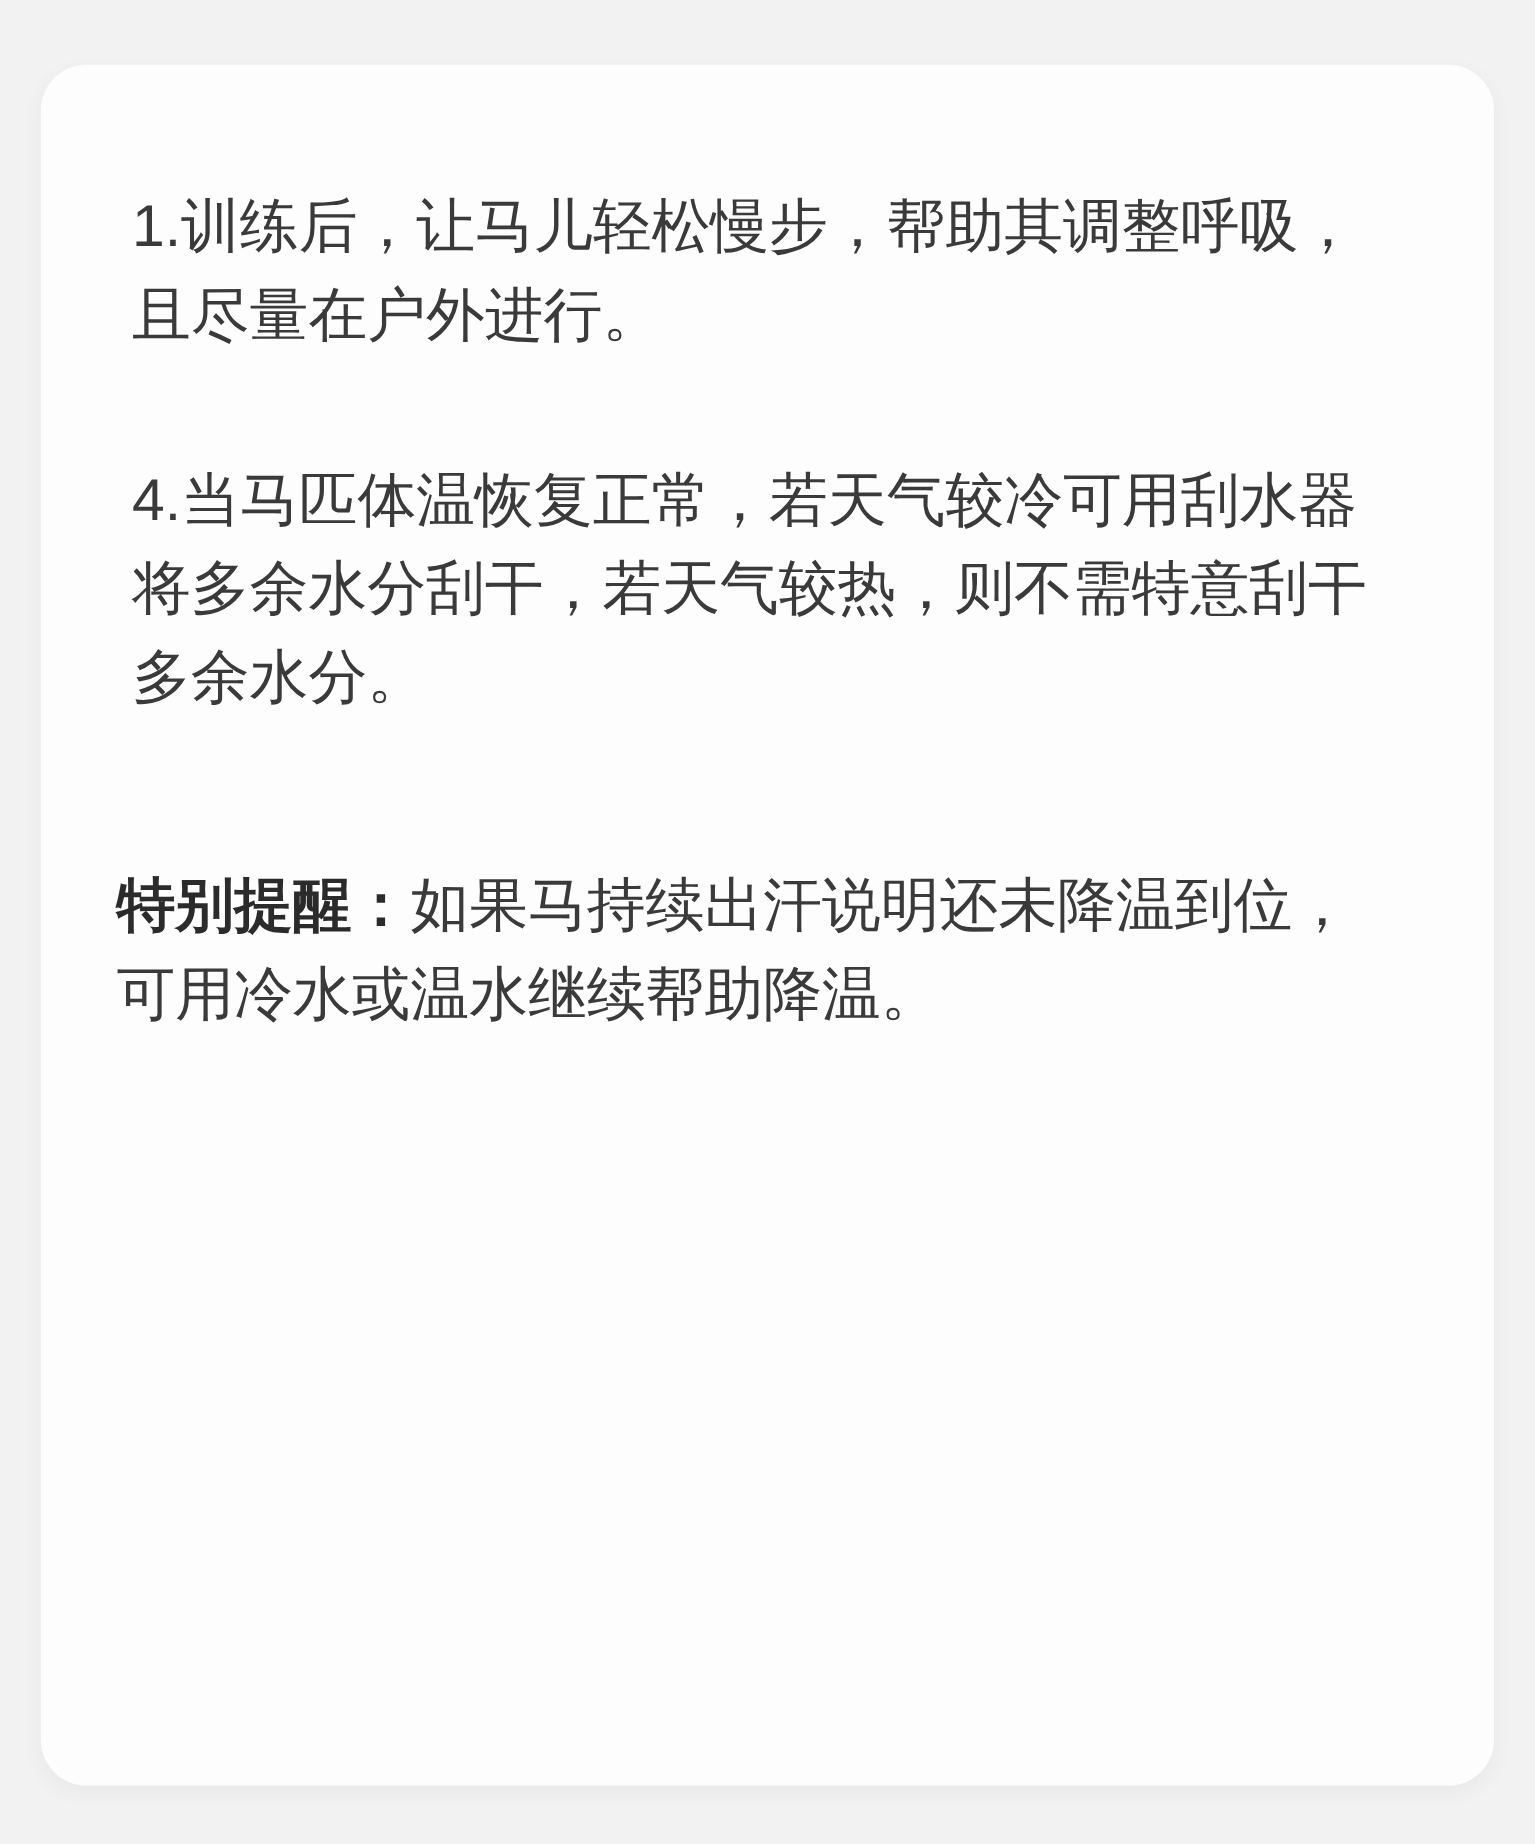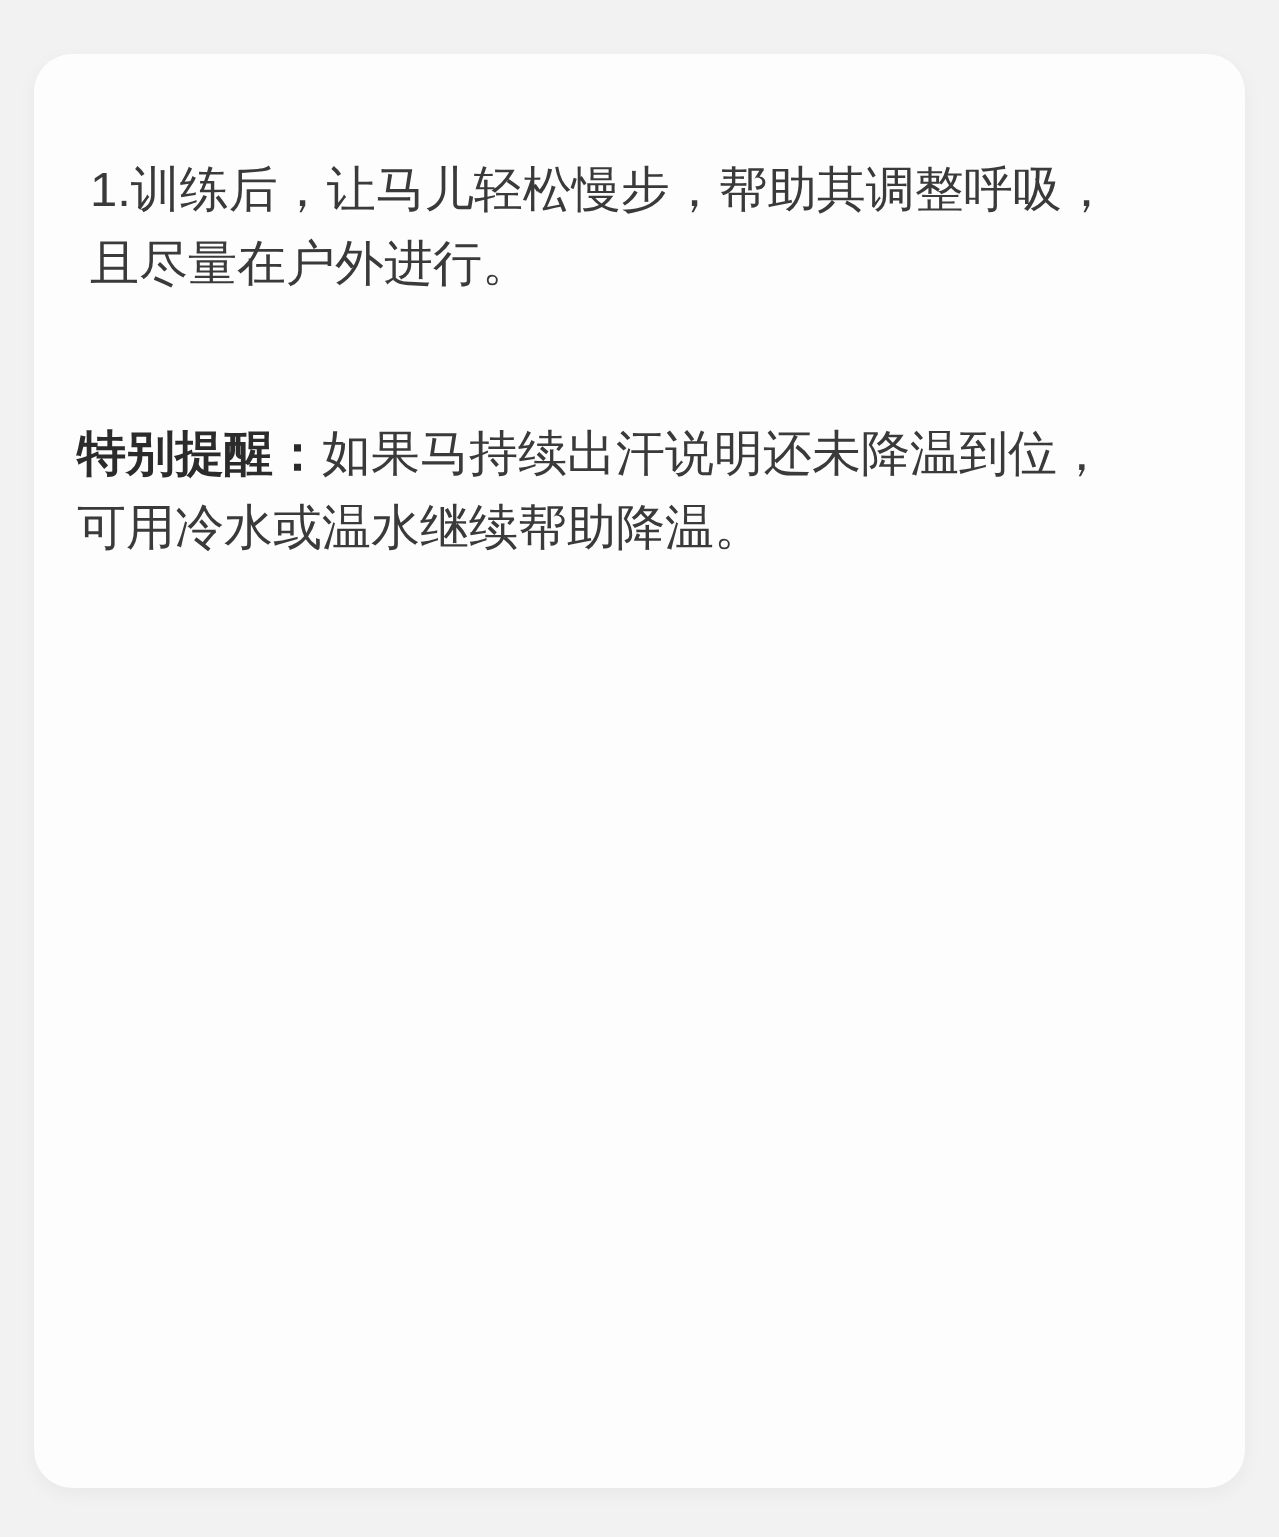--- a/index.html
+++ b/index.html
@@ -20,21 +20,21 @@
     position: absolute;
     left: 34px;
     top: 54px;
     width: 1211px;
     height: 1434px;
     background: var(--card-bg);
     border-radius: 38px;
     box-shadow: 0 6px 20px rgba(0,0,0,0.045);
   }
   .content {
-    padding: 98px 78px 0 56px;
+    padding: 98px 78px 0 76px;
     width: 100%;
   }
   .care-step {
     width: 1041px;
     font-size: 49px;
     line-height: 74px;
     color: var(--body-text);
     letter-spacing: 0;
     margin-bottom: 80px;
     word-break: normal;
@@ -53,15 +53,16 @@
     color: var(--emphasis-text);
     text-align: right;
   }
 </style>
 </head>
 <body>
 
 <div class="card">
   <div class="content">
     <p class="care-step">1.训练后，让马儿轻松慢步，帮助其调整呼吸，且尽量在户外进行。</p>
+    <p class="care-step">4.当马匹体温恢复正常，若天气较冷可用刮水器将多余水分刮干，若天气较热，则不需特意刮干多余水分。</p>
     <p class="reminder"><span class="label">特别提醒：</span><span>如果马持续出汗说明还未降温到位，可用冷水或温水继续帮助降温。</span></p>
   </div>
 </div>
 
 </body></html>

